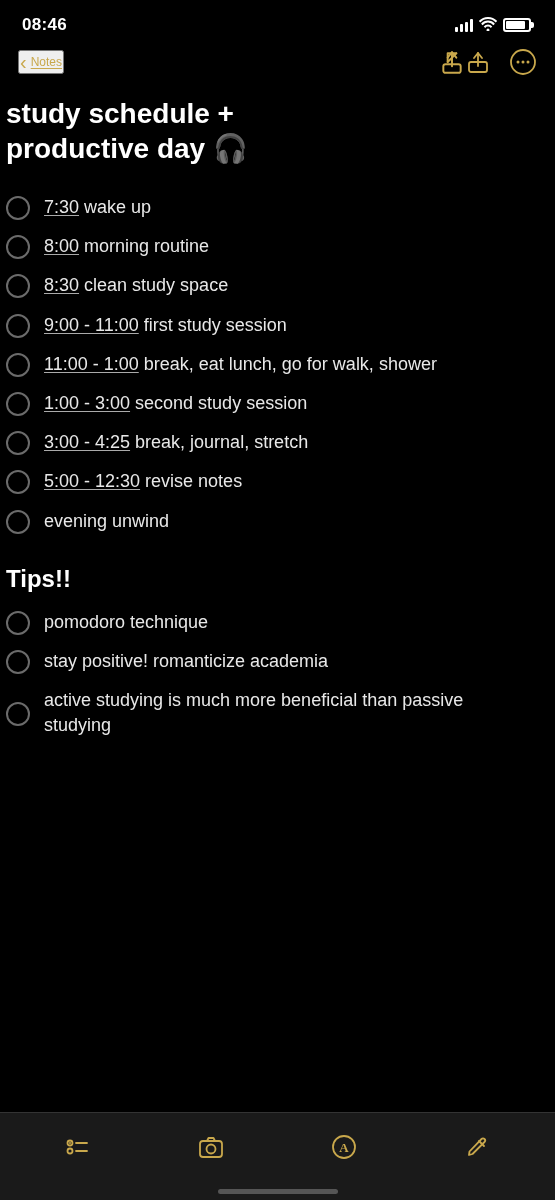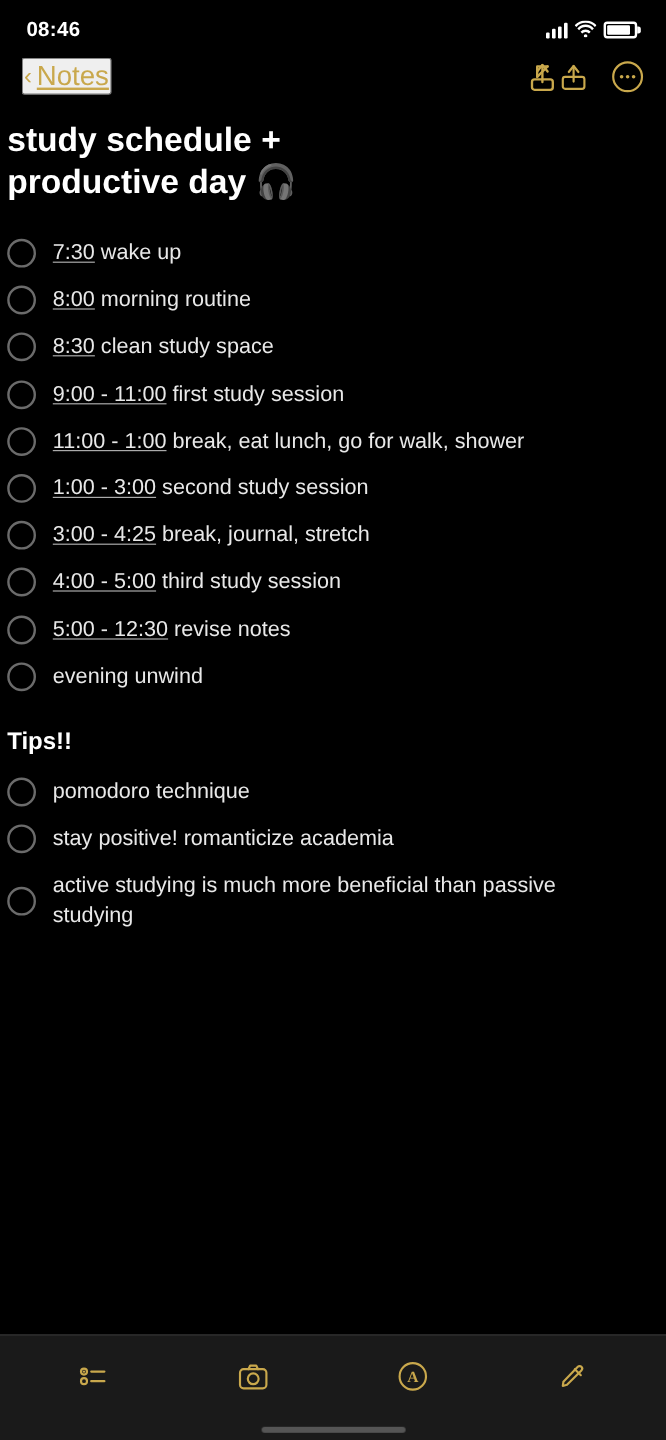--- a/index.html
+++ b/index.html
@@ -103,21 +103,21 @@
     }
 
     .back-chevron {
       font-size: 20px;
       font-weight: 300;
       color: #c9a84c;
       line-height: 1;
     }
 
     .back-label {
-      font-size: 23px;
+      font-size: 12px;
       color: #c9a84c;
       text-decoration: underline;
       text-underline-offset: 2px;
     }
 
     .nav-right {
       display: flex;
       align-items: center;
       gap: 18px;
     }
@@ -186,21 +186,21 @@
       text-decoration: underline;
       text-underline-offset: 2px;
       text-decoration-color: #aaa;
     }
 
     .section-spacer {
       height: 18px;
     }
 
     .section-header {
-      font-size: 20px;
+      font-size: 24px;
       font-weight: 700;
       color: #fff;
       margin-bottom: 4px;
       padding: 6px 0;
     }
 
     
     .bottom-toolbar {
       position: fixed;
       bottom: 0;
@@ -328,24 +328,20 @@
     <li class="checklist-item">
       <div class="circle-checkbox"></div>
       <span class="item-text"><span class="time-part">1:00 - 3:00</span> second study session</span>
     </li>
     <li class="checklist-item">
       <div class="circle-checkbox"></div>
       <span class="item-text"><span class="time-part">3:00 - 4:25</span> break, journal, stretch</span>
     </li>
     <li class="checklist-item">
       <div class="circle-checkbox"></div>
-      <span class="item-text"><span class="time-part">4:00 - 5:00</span> third study session</span>
-    </li>
-    <li class="checklist-item">
-      <div class="circle-checkbox"></div>
       <span class="item-text"><span class="time-part">5:00 - 12:30</span> revise notes</span>
     </li>
     <li class="checklist-item">
       <div class="circle-checkbox"></div>
       <span class="item-text">evening unwind</span>
     </li>
   </ul>
 
   <div class="section-spacer"></div>
 

